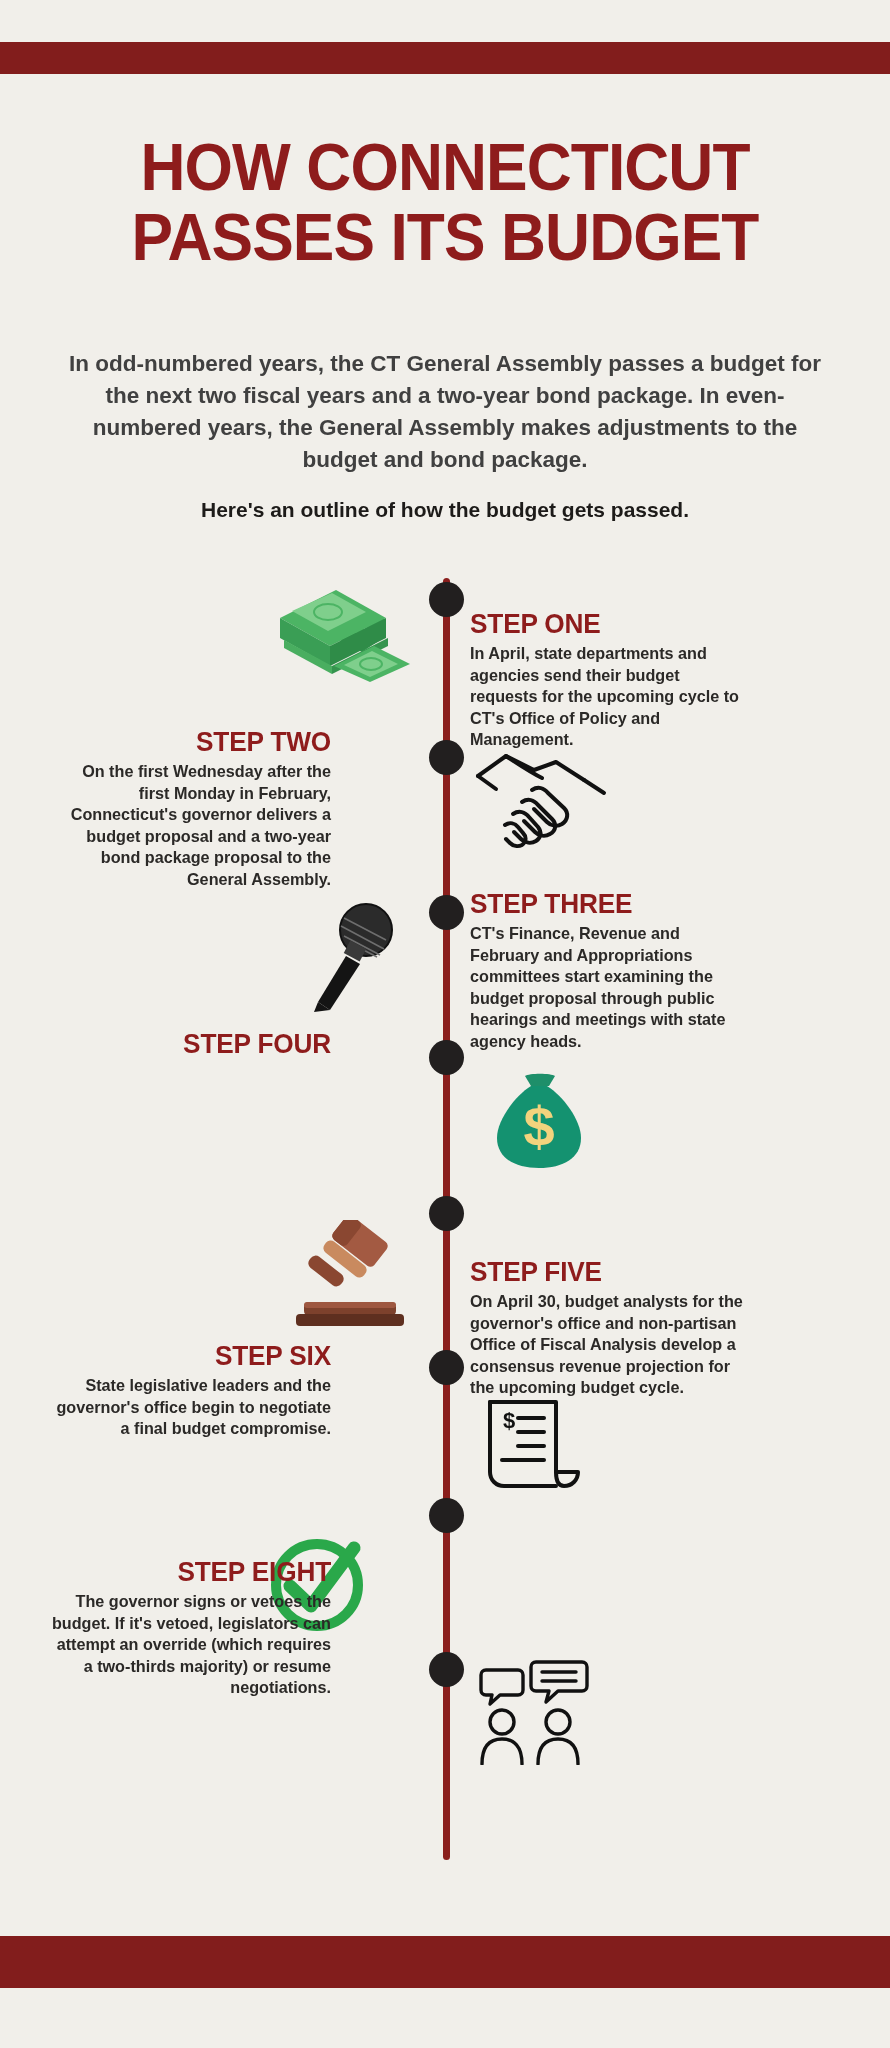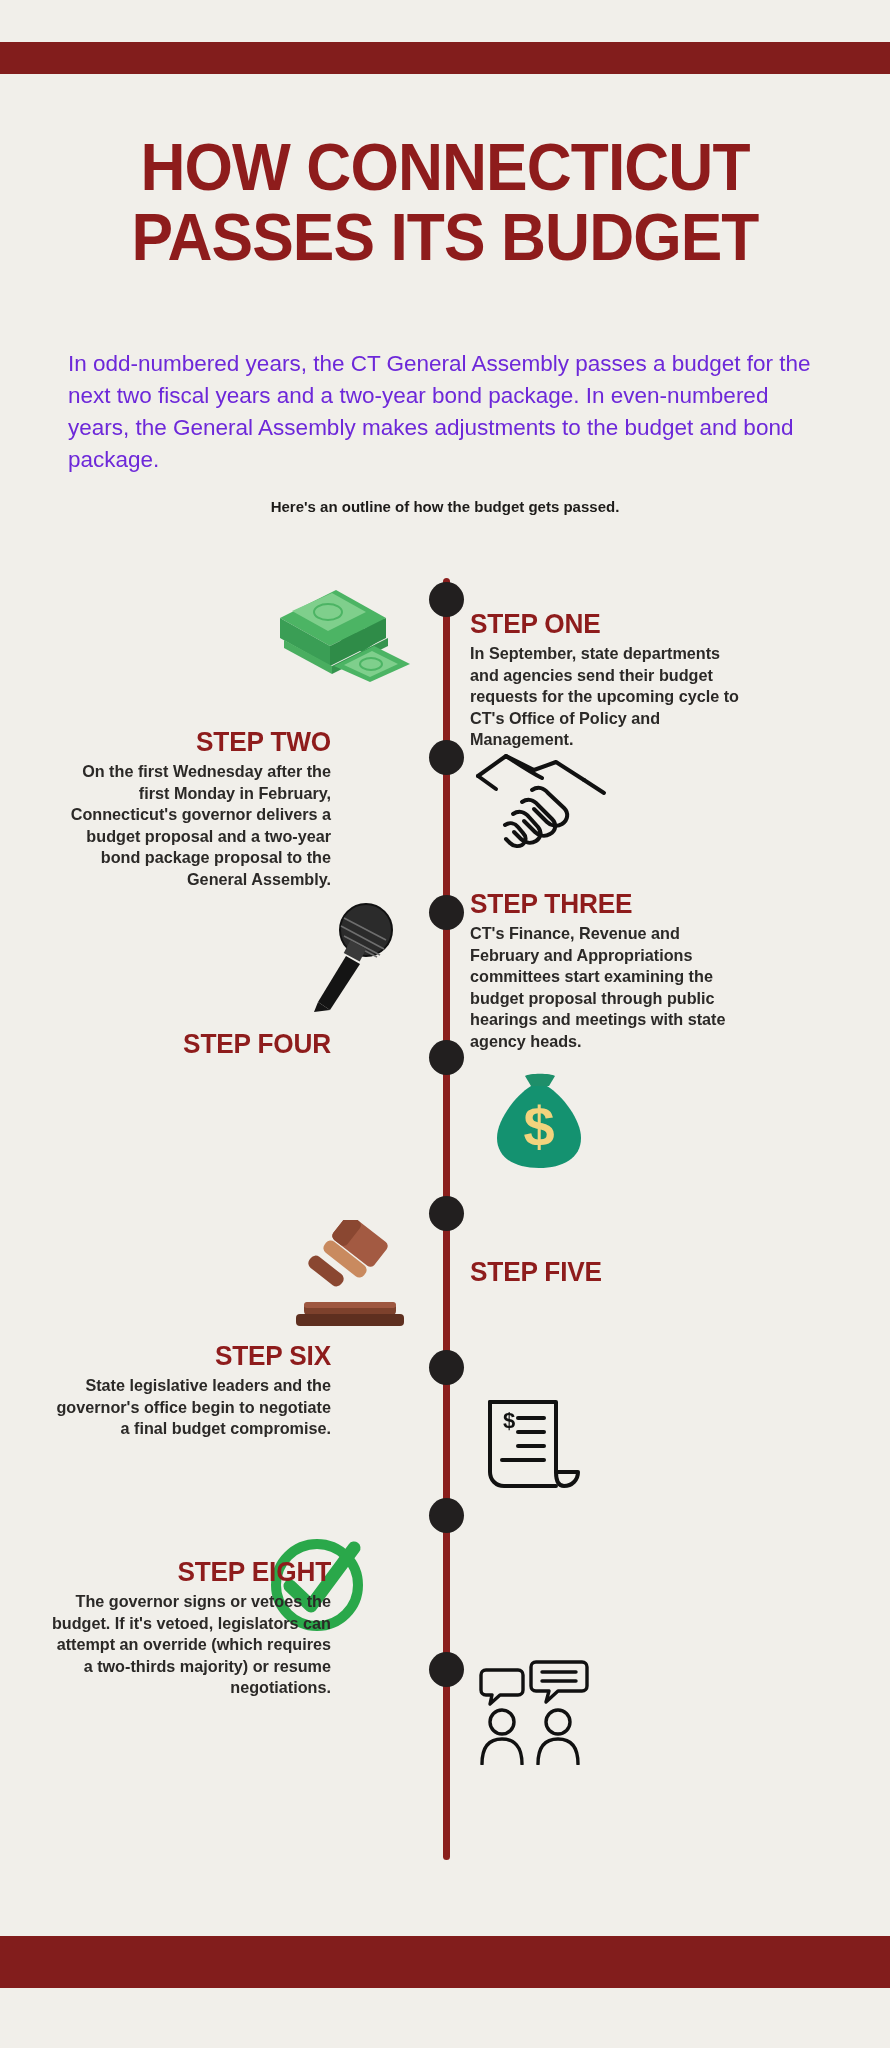--- a/index.html
+++ b/index.html
@@ -23,31 +23,31 @@
     font-family:"Liberation Sans", sans-serif;
     font-weight:bold;
     font-size:67px;
     line-height:70px;
     letter-spacing:-1px;
     transform:scaleX(0.93);
     transform-origin:center top;
   }
   .intro{
     position:absolute;left:68px;width:754px;top:348px;
-    text-align:left;
-    color:#6d28d9;
+    text-align:center;
+    color:#404040;
     font-size:22.5px;
     line-height:32px;
-    font-weight:400;
+    font-weight:700;
   }
   .subhead{
     position:absolute;left:68px;width:754px;top:498px;
     text-align:center;
     color:#1d1b19;
-    font-size:15px;
+    font-size:21px;
     font-weight:bold;
   }
 
   
   .axis{
     position:absolute;left:443px;top:578px;width:7px;height:1282px;
     background:#8a1f1d;border-radius:4px;
   }
   .dot{
     position:absolute;left:429px;width:35px;height:35px;border-radius:50%;
@@ -224,39 +224,40 @@
         <circle cx="26" cy="62" r="12"></circle>
         <path d="M6 104 C6 86 14 79 26 79 C38 79 46 86 46 104"></path>
         <circle cx="82" cy="62" r="12"></circle>
         <path d="M62 104 C62 86 70 79 82 79 C94 79 102 86 102 104"></path>
       </g>
     </svg>
   </div>
 
   <div class="step right" style="top:608px">
     <div class="step-title">STEP ONE</div>
-    <div class="step-body">In September, state departments and agencies send their budget requests for the upcoming cycle to CT's Office of Policy and Management.</div>
+    <div class="step-body">In April, state departments and agencies send their budget requests for the upcoming cycle to CT's Office of Policy and Management.</div>
   </div>
 
   <div class="step left" style="top:726px">
     <div class="step-title">STEP TWO</div>
     <div class="step-body">On the first Wednesday after the first Monday in February, Connecticut's governor delivers a budget proposal and a two-year bond package proposal to the General Assembly.</div>
   </div>
 
   <div class="step right" style="top:888px">
     <div class="step-title">STEP THREE</div>
     <div class="step-body">CT's Finance, Revenue and February and Appropriations committees start examining the budget proposal through public hearings and meetings with state agency heads.</div>
   </div>
 
   <div class="step left" style="top:1028px">
     <div class="step-title">STEP FOUR</div>
   </div>
 
   <div class="step right" style="top:1256px">
     <div class="step-title">STEP FIVE</div>
+    <div class="step-body">On April 30, budget analysts for the governor's office and non-partisan Office of Fiscal Analysis develop a consensus revenue projection for the upcoming budget cycle.</div>
   </div>
 
   <div class="step left" style="top:1340px">
     <div class="step-title">STEP SIX</div>
     <div class="step-body">State legislative leaders and the governor's office begin to negotiate a final budget compromise.</div>
   </div>
 
 
   <div class="step left" style="top:1556px">
     <div class="step-title">STEP EIGHT</div>

